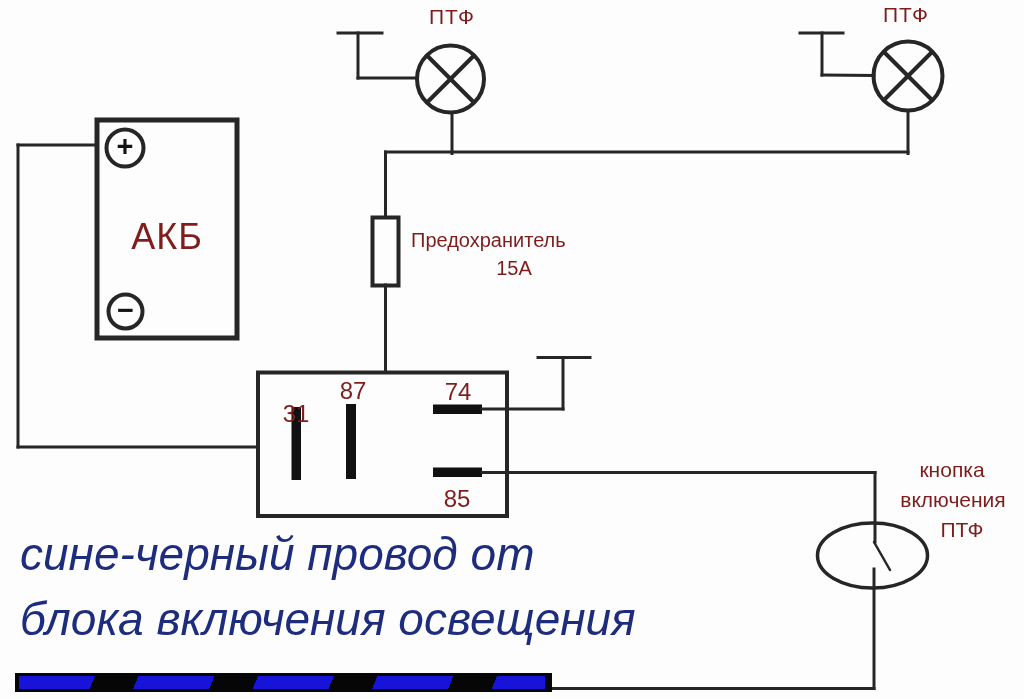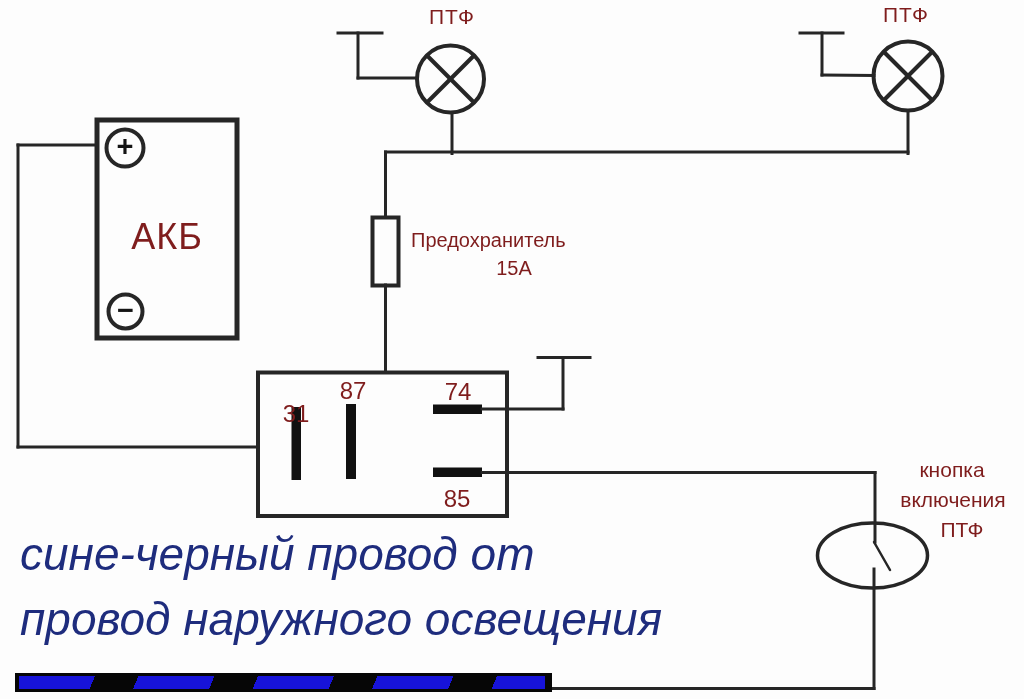--- a/index.html
+++ b/index.html
@@ -141,14 +141,14 @@
   <div class="lbl pin-lbl ctr" style="left:296px;top:378px;margin-top:22px;">31</div>
   <div class="lbl pin-lbl ctr" style="left:353px;top:377px;">87</div>
   <div class="lbl pin-lbl ctr" style="left:458px;top:378px;">74</div>
   <div class="lbl pin-lbl ctr" style="left:457px;top:485px;text-align:right;">85</div>
 
   <div class="lbl btn-lbl ctr" style="left:952px;top:458px;text-align:right;">кнопка</div>
   <div class="lbl btn-lbl ctr" style="left:953px;top:488px;">включения</div>
   <div class="lbl btn-lbl ctr" style="left:962px;top:518px;">ПТФ</div>
 
   <div class="lbl caption" style="left:20px;top:527px;">сине-черный провод от</div>
-  <div class="lbl caption" style="left:20px;top:592px;">провод наружного освещения</div>
+  <div class="lbl caption" style="left:20px;top:592px;">блока включения освещения</div>
 </div>
 
 </body></html>

